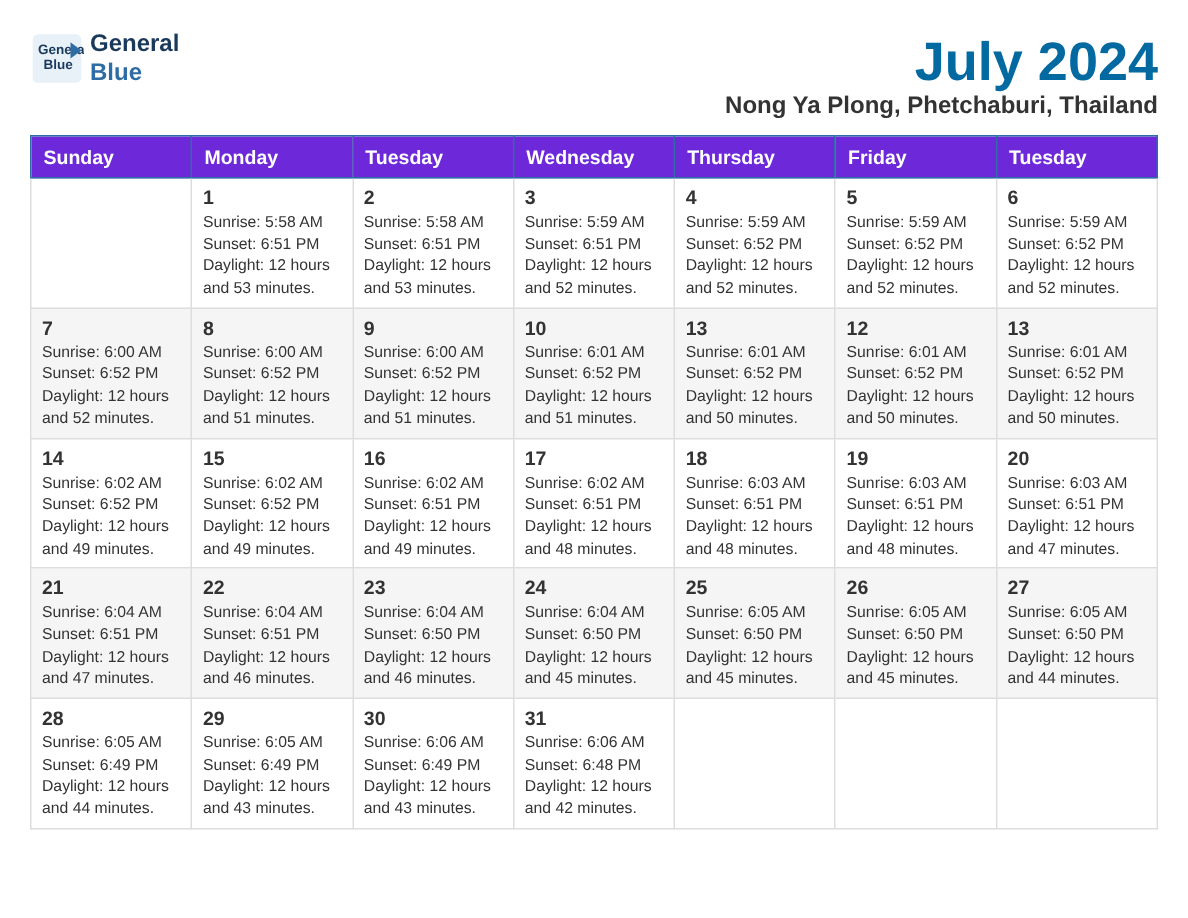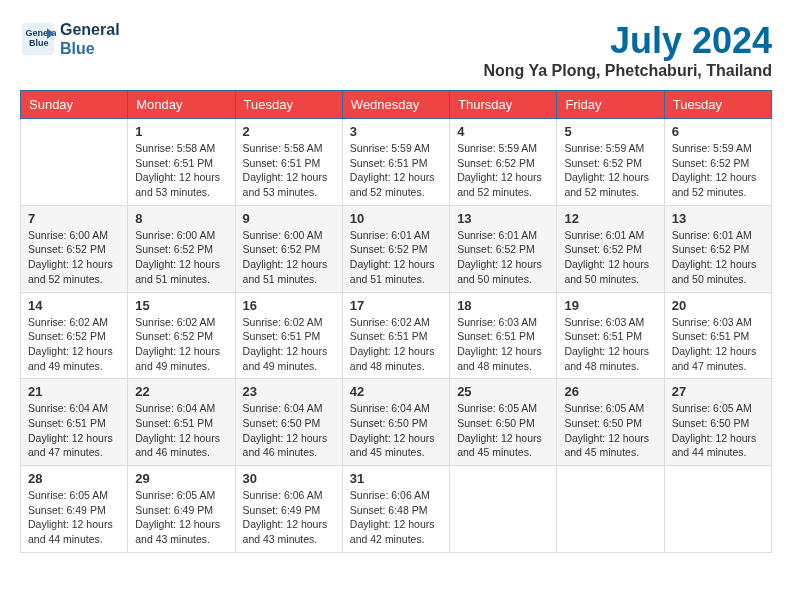--- a/index.html
+++ b/index.html
@@ -37,26 +37,26 @@
       font-size: 16px;
       color: #333;
       font-weight: bold;
     }
     .calendar-table {
       width: 100%;
       border-collapse: collapse;
       border: 1px solid #ccc;
     }
     .calendar-table th {
-      background-color: #ef4444;
+      background-color: #6d28d9;
       color: #fff;
       text-align: left;
       padding: 6px 8px;
       font-size: 13px;
-      font-weight: normal;
+      font-weight: bold;
       border: 1px solid #2e6da4;
     }
     .calendar-table td {
       vertical-align: top;
       padding: 5px 7px;
       border: 1px solid #ddd;
       width: calc(100% / 7);
       min-height: 80px;
       background: #fff;
       font-size: 11px;
@@ -279,21 +279,21 @@
 and 46 minutes.</div>
         </td>
         <td>
           <span class="day-number">23</span>
           <div class="day-info" style="white-space: pre-line;">Sunrise: 6:04 AM
 Sunset: 6:50 PM
 Daylight: 12 hours
 and 46 minutes.</div>
         </td>
         <td>
-          <span class="day-number">42</span>
+          <span class="day-number">24</span>
           <div class="day-info" style="white-space: pre-line;">Sunrise: 6:04 AM
 Sunset: 6:50 PM
 Daylight: 12 hours
 and 45 minutes.</div>
         </td>
         <td>
           <span class="day-number">25</span>
           <div class="day-info" style="white-space: pre-line;">Sunrise: 6:05 AM
 Sunset: 6:50 PM
 Daylight: 12 hours

